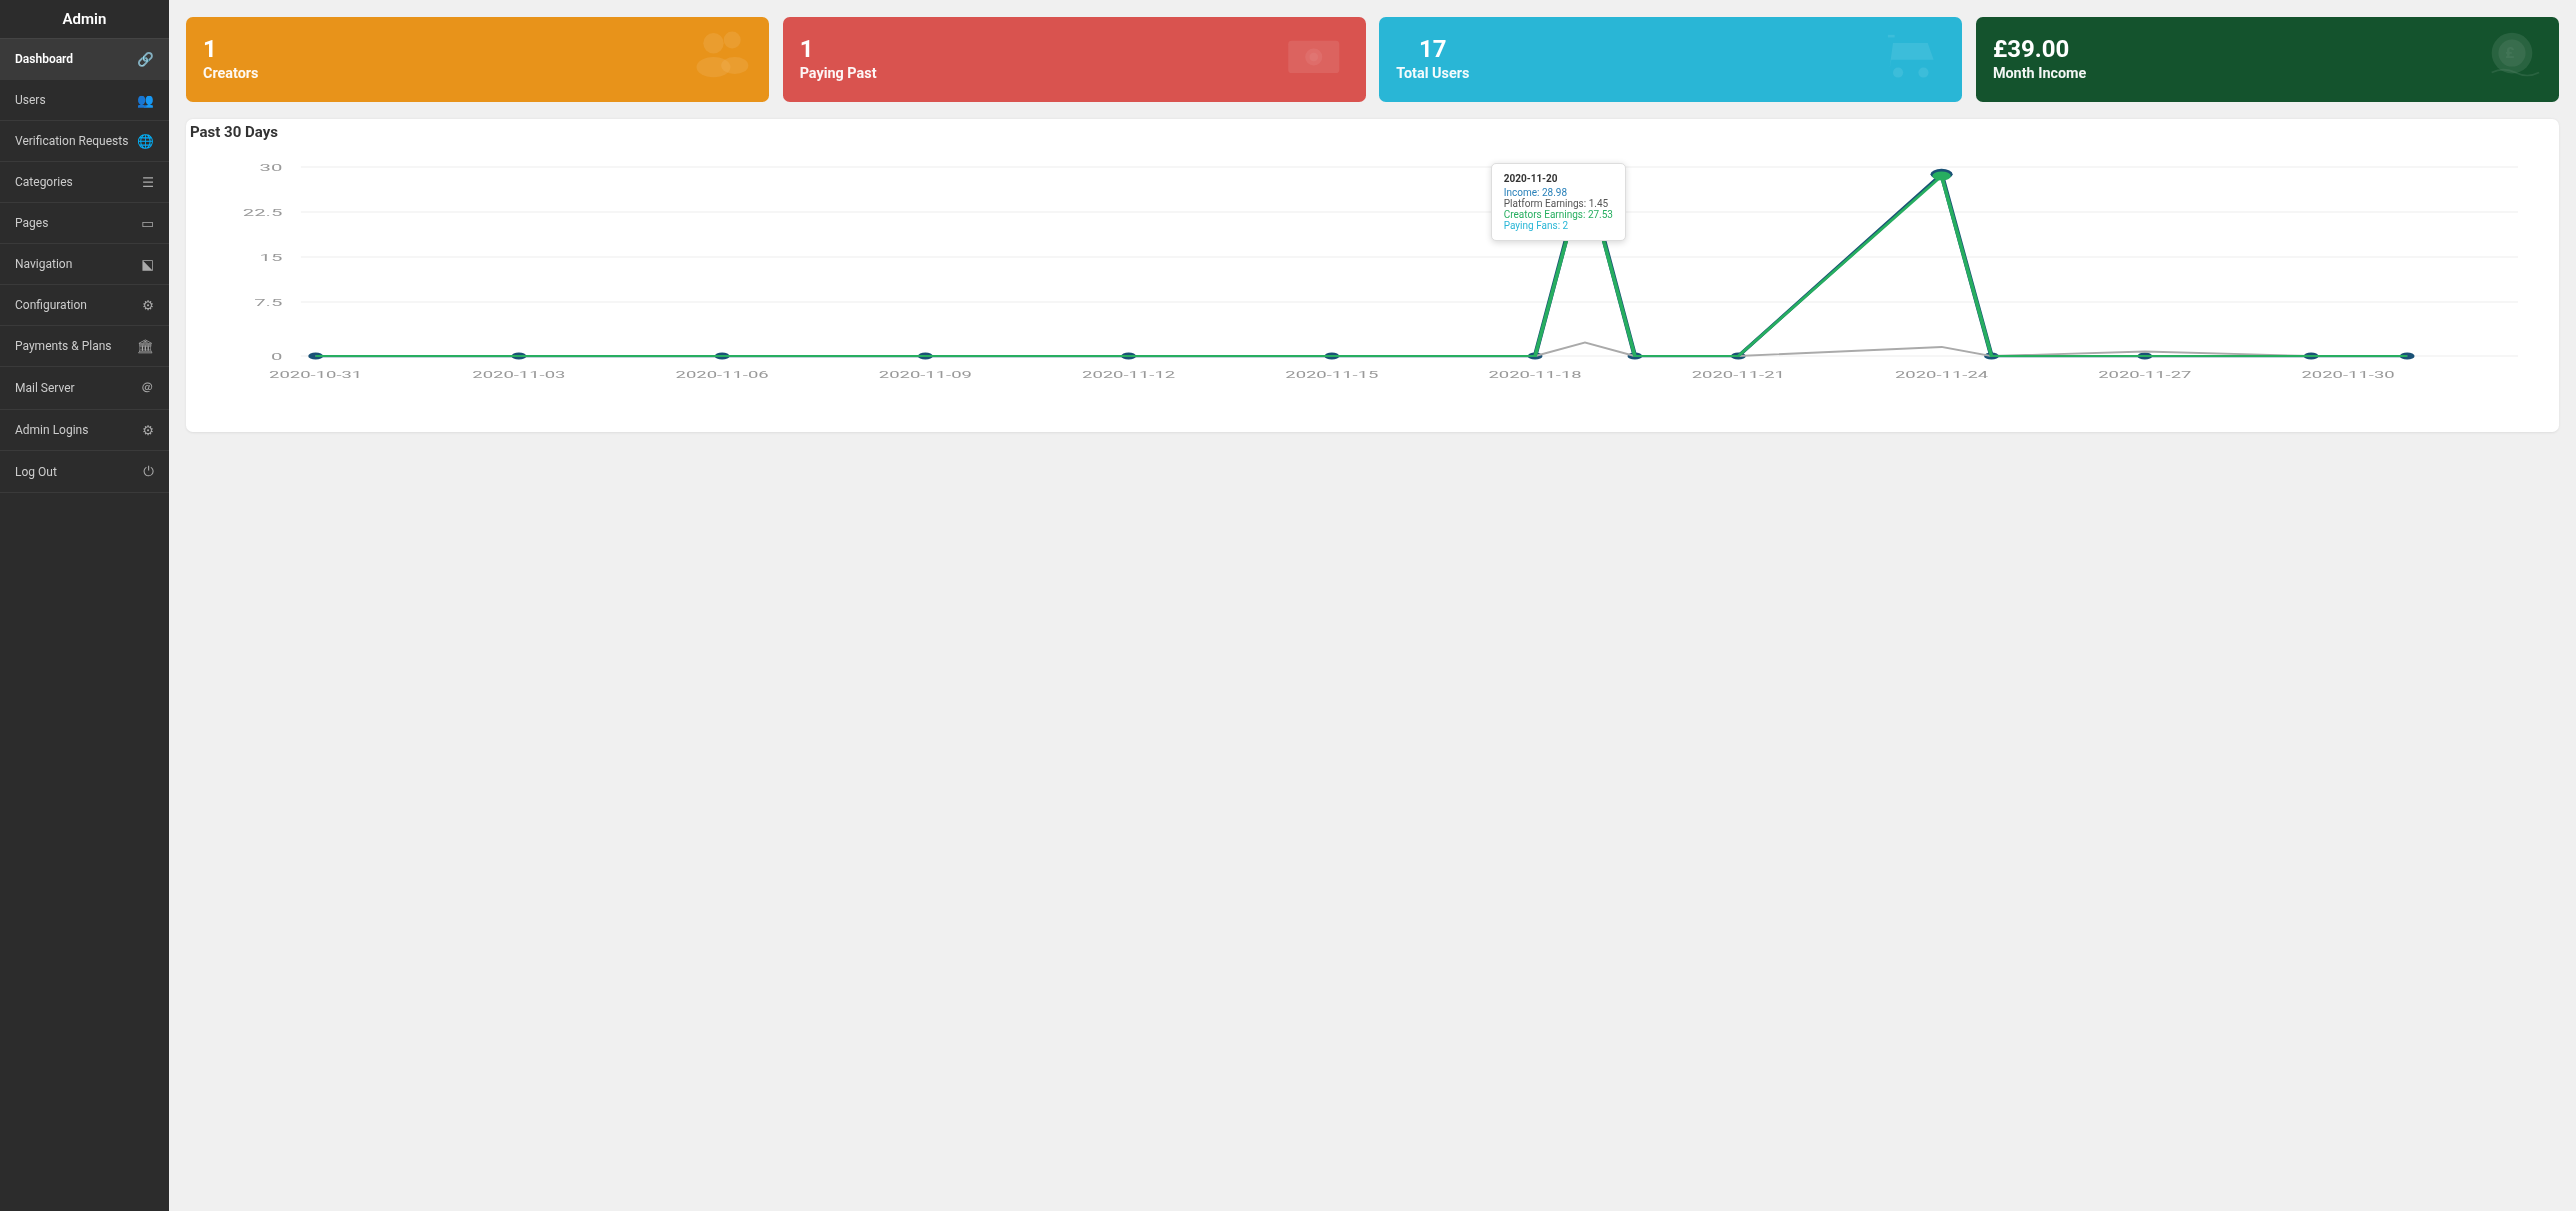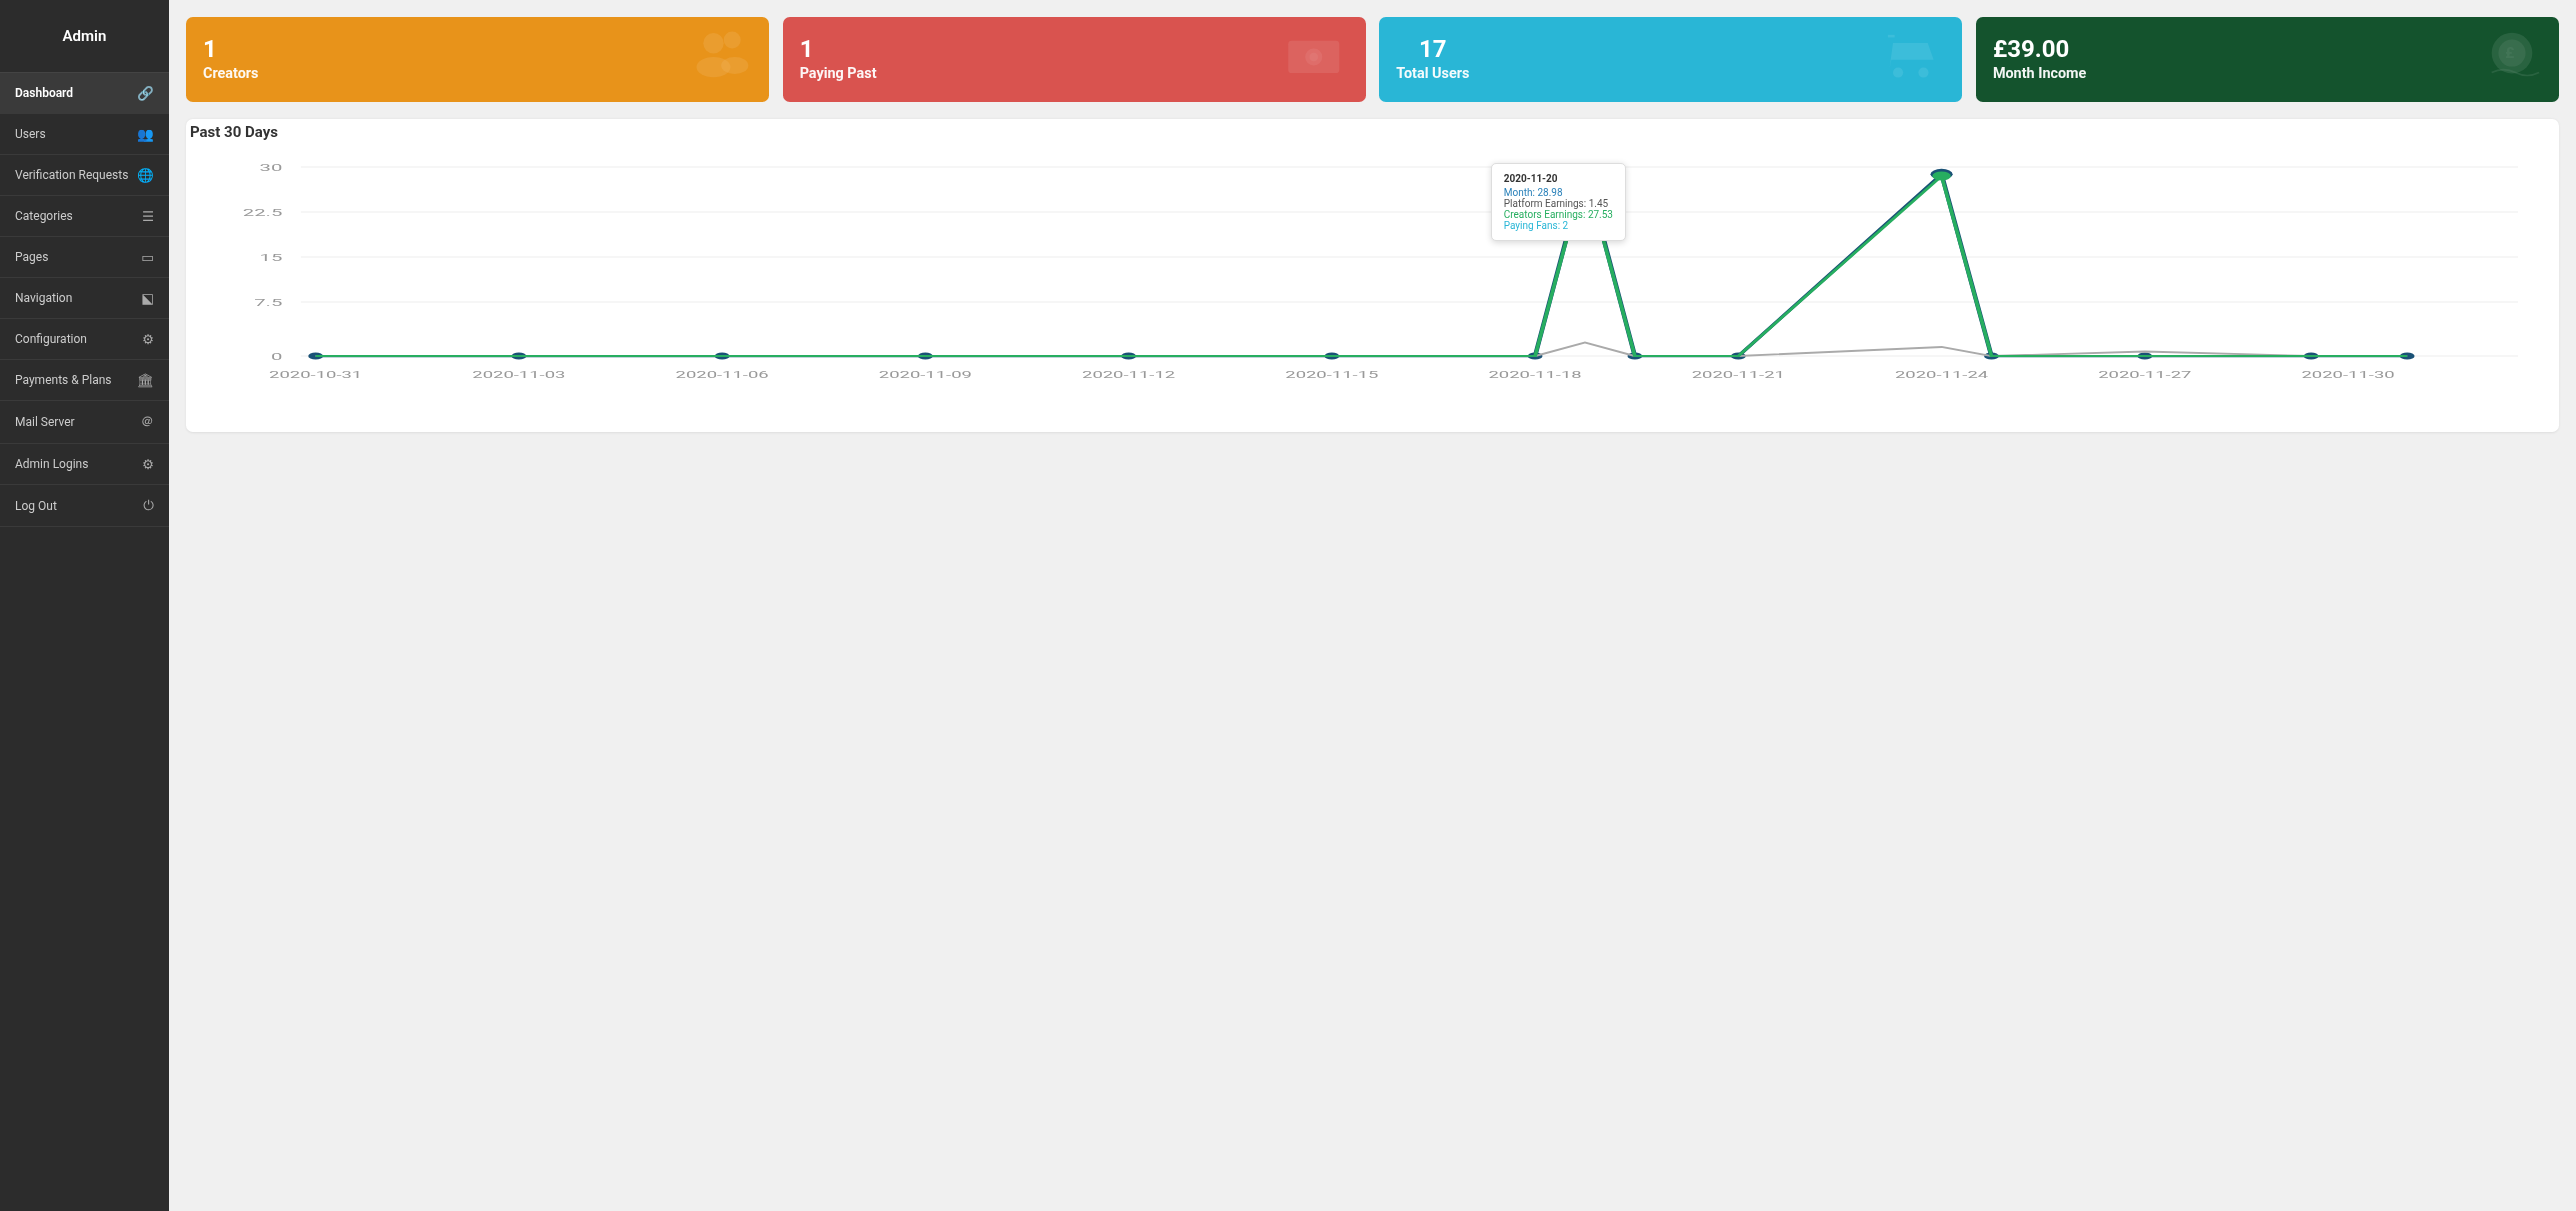--- a/index.html
+++ b/index.html
@@ -14,21 +14,21 @@
       display: flex;
       flex-direction: column;
       height: 100vh;
       overflow-y: auto;
     }
     .sidebar-title {
       color: #fff;
       font-size: 15px;
       font-weight: 600;
       text-align: center;
-      padding: 27px 0;
+      padding: 10px 0;
       border-bottom: 0.8px solid #444;
     }
     .sidebar-item {
       display: flex;
       align-items: center;
       justify-content: space-between;
       padding: 12px 15px;
       cursor: pointer;
       border-bottom: 0.8px solid #3a3a3a;
       font-size: 12px;
@@ -310,21 +310,21 @@
         <text x="838" y="245" text-anchor="middle" font-size="10" fill="#999">2020-11-21</text>
         <text x="948" y="245" text-anchor="middle" font-size="10" fill="#999">2020-11-24</text>
         <text x="1058" y="245" text-anchor="middle" font-size="10" fill="#999">2020-11-27</text>
         <text x="1168" y="245" text-anchor="middle" font-size="10" fill="#999">2020-11-30</text>
       </svg>
 
       
       <div class="tooltip-box" style="left: 55%; top: 2%;">
         <div class="tooltip-date">2020-11-20</div>
         <div class="tooltip-income">
-          <span>Month:</span>
+          <span>Income:</span>
           <span>28.98</span>
         </div>
         <div class="tooltip-platform">
           <span>Platform Earnings:</span>
           <span>1.45</span>
         </div>
         <div class="tooltip-creators">
           <span>Creators Earnings:</span>
           <span>27.53</span>
         </div>

